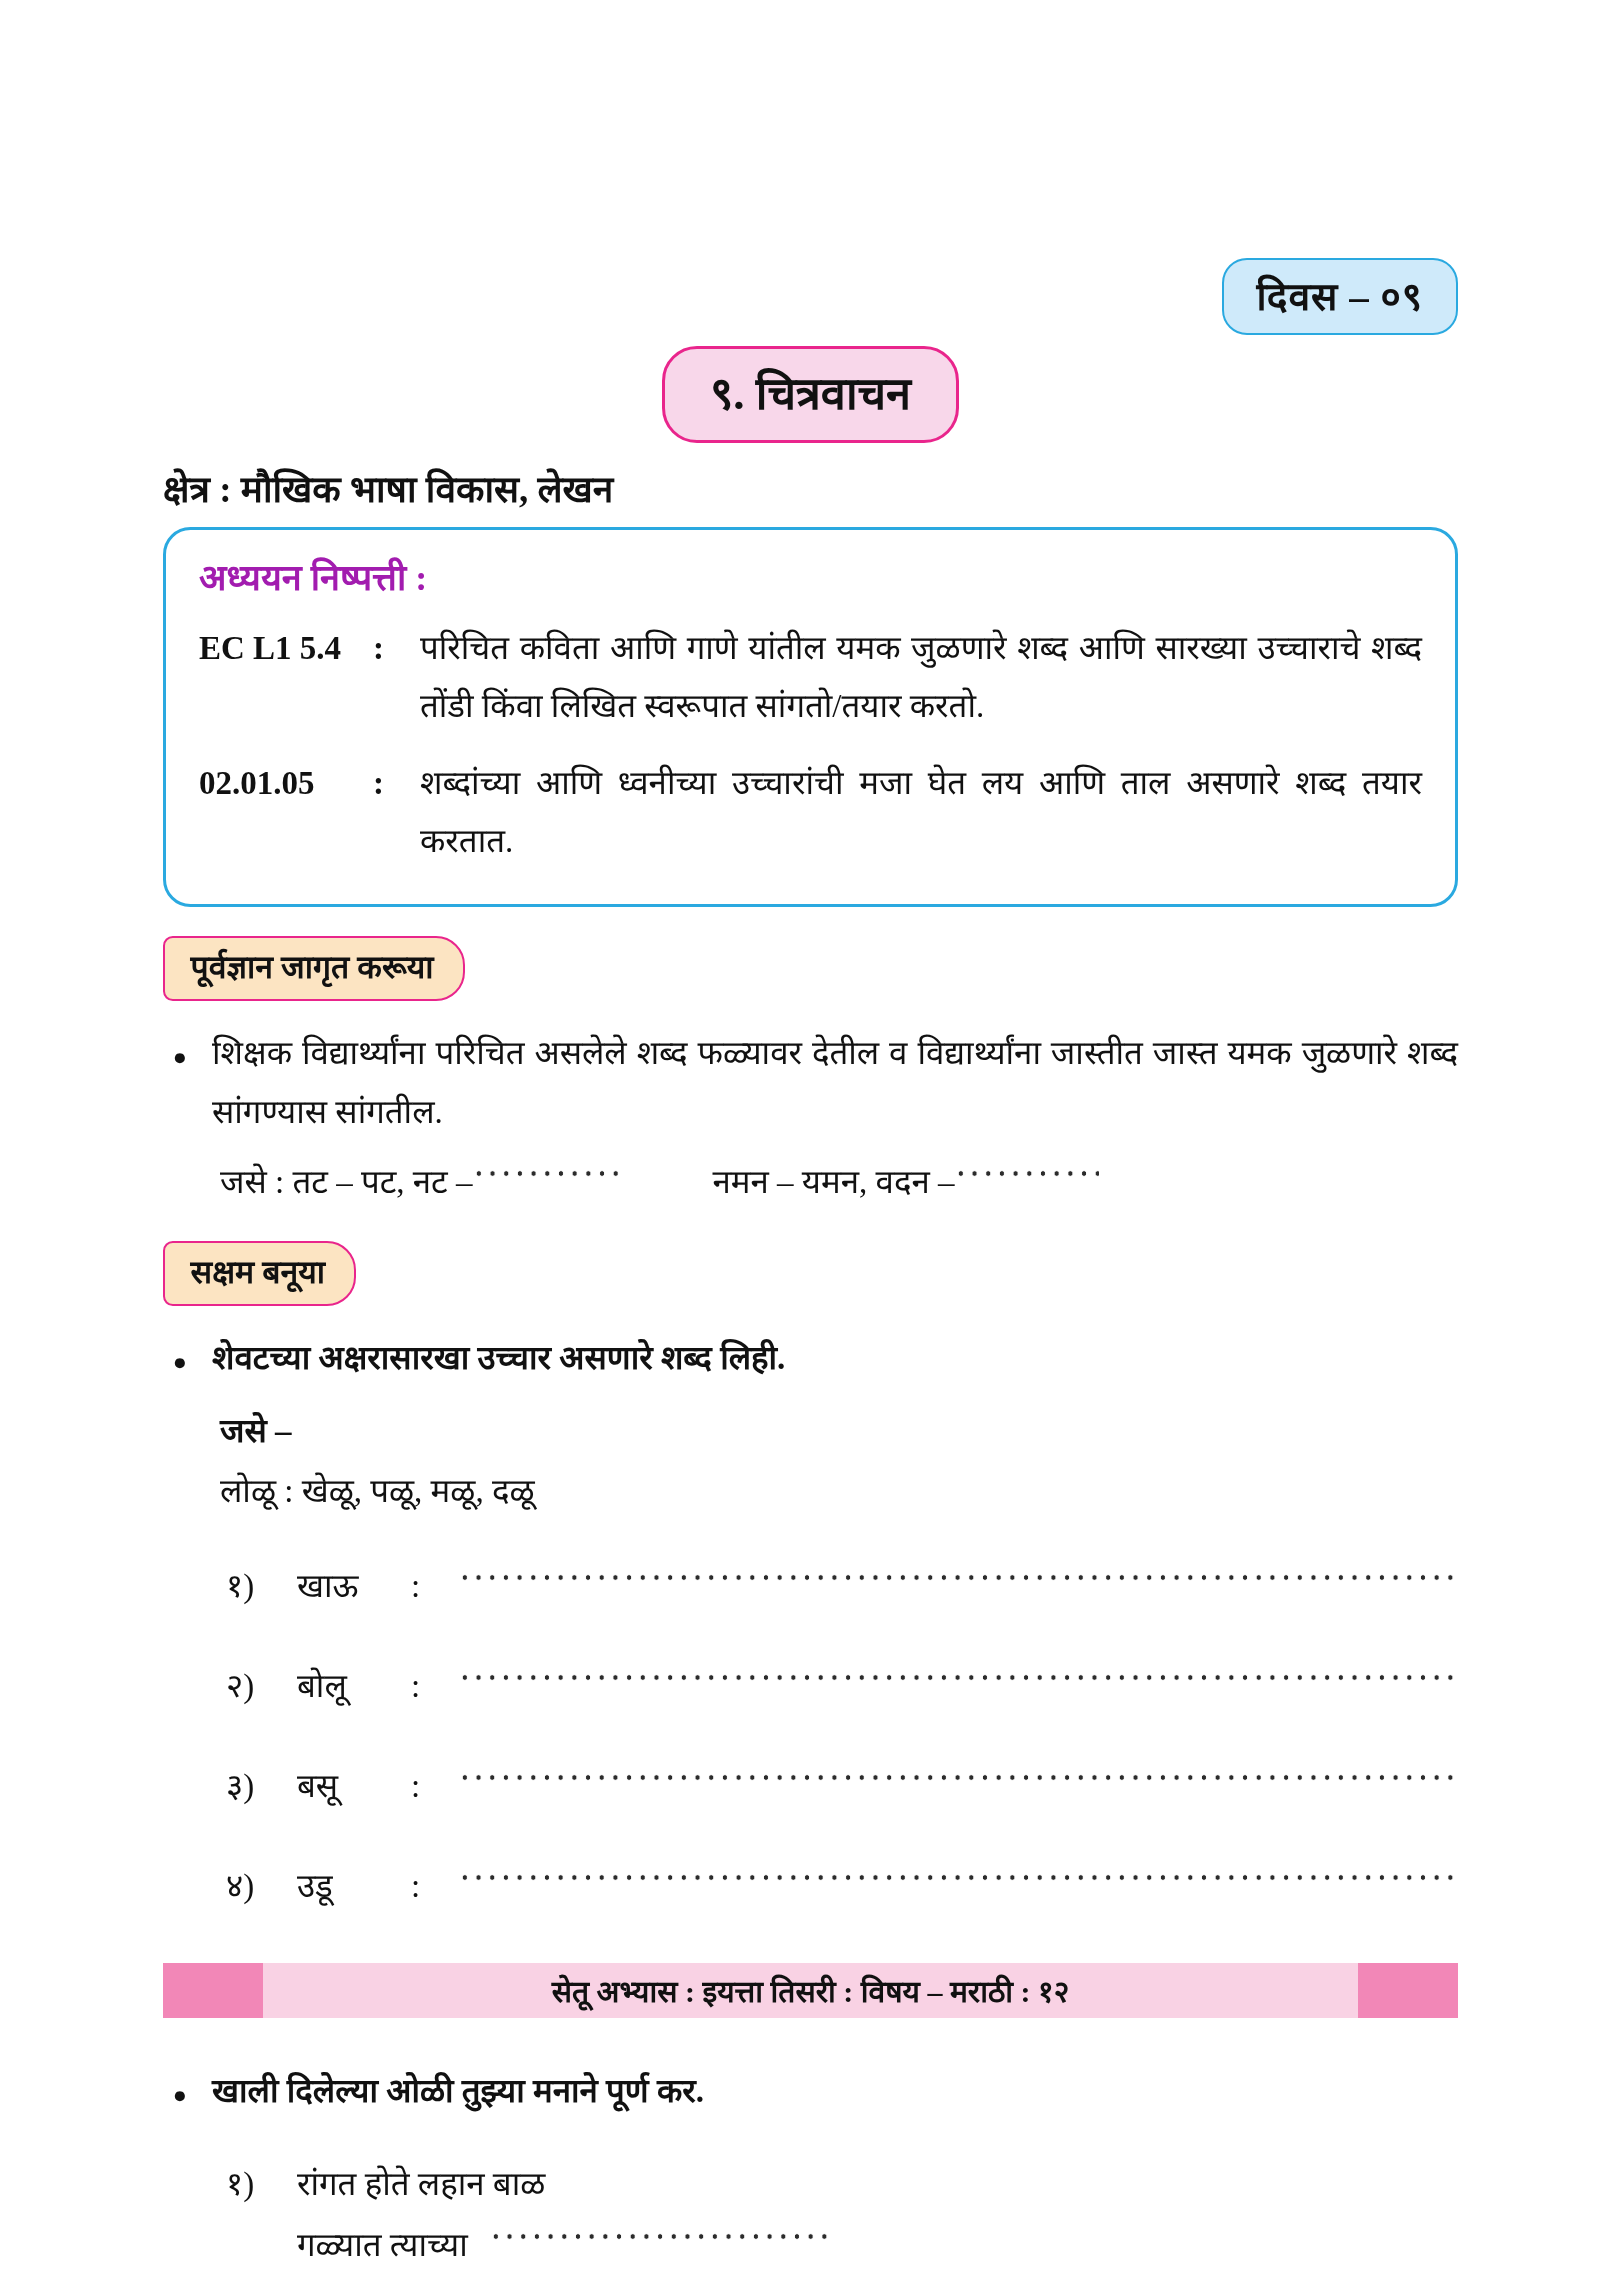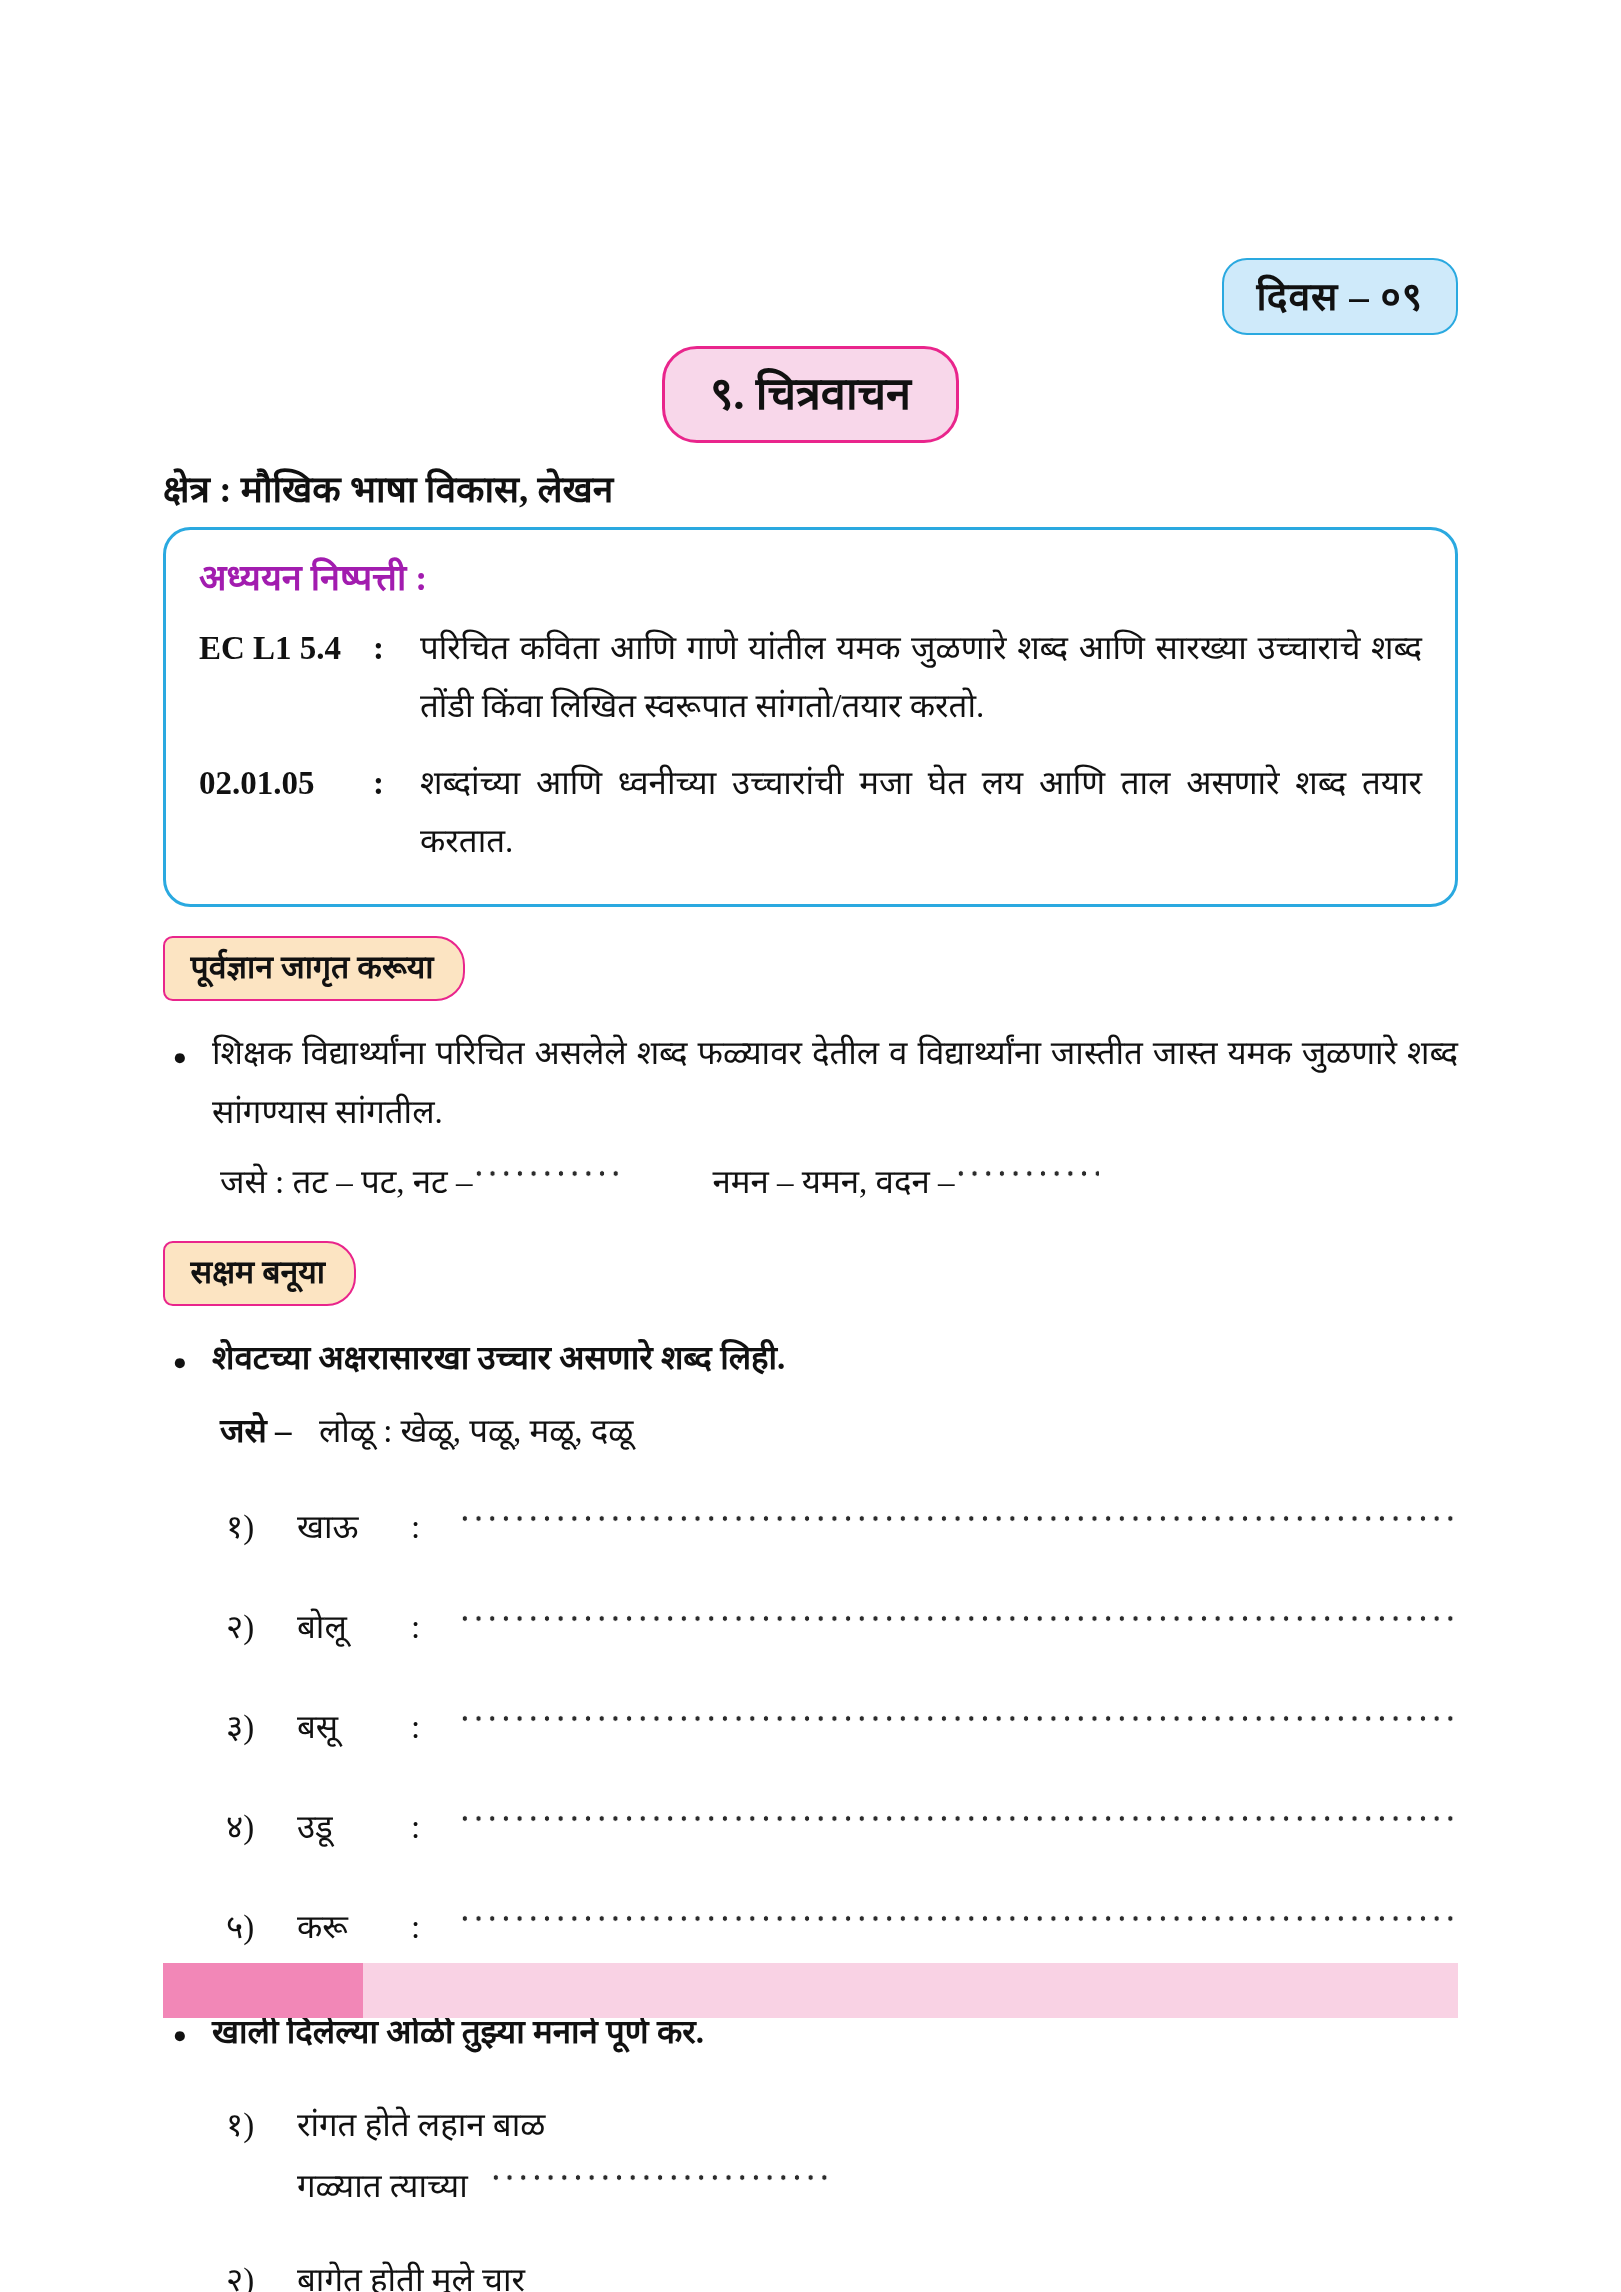--- a/index.html
+++ b/index.html
@@ -86,21 +86,21 @@
     display:flex; align-items:baseline;
     margin:9.8px 0 0 57px;
     font-size:33px; line-height:1.8;
   }
   .example-line .seg { white-space:nowrap; }
   .example-line .gap { width:93px; }
   .dots-short { width:147px; }
   .dots-mid   { width:145px; }
 
   
-  .jase-line { display:flex; align-items:baseline; margin:13.7px 0 0 57px; font-size:33px; line-height:1.8; }
+  .jase-line { display:flex; align-items:baseline; margin:13.7px 0 0 57px; font-size:33px; line-height:1.8;flex-direction:column; }
   .jase-label { font-weight:bold; margin-right:27.4px; }
 
   
   .rhyme-list { margin-top:41px; }
   .rhyme-row { display:flex; align-items:baseline; margin:0 0 55px 63px; font-size:33px; }
   .rhyme-num   { width:71px; flex-shrink:0; }
   .rhyme-word  { width:114px; flex-shrink:0; }
   .rhyme-colon { width:47px; flex-shrink:0; }
   .rhyme-dots  { flex:1; }
 
@@ -237,17 +237,18 @@
   <div class="poem-row">
     <span class="poem-num">२)</span>
     <div class="poem-lines">
       <div>बागेत होती मुले चार</div>
 
     </div>
   </div>
 
   <div class="footer">
     <div class="footer-end"></div>
+    <div class="footer-text">सेतू अभ्यास : इयत्ता तिसरी : विषय – मराठी : १२</div>
     <div class="footer-end"></div>
   </div>
 
 </div>
 
 
 </body></html>

